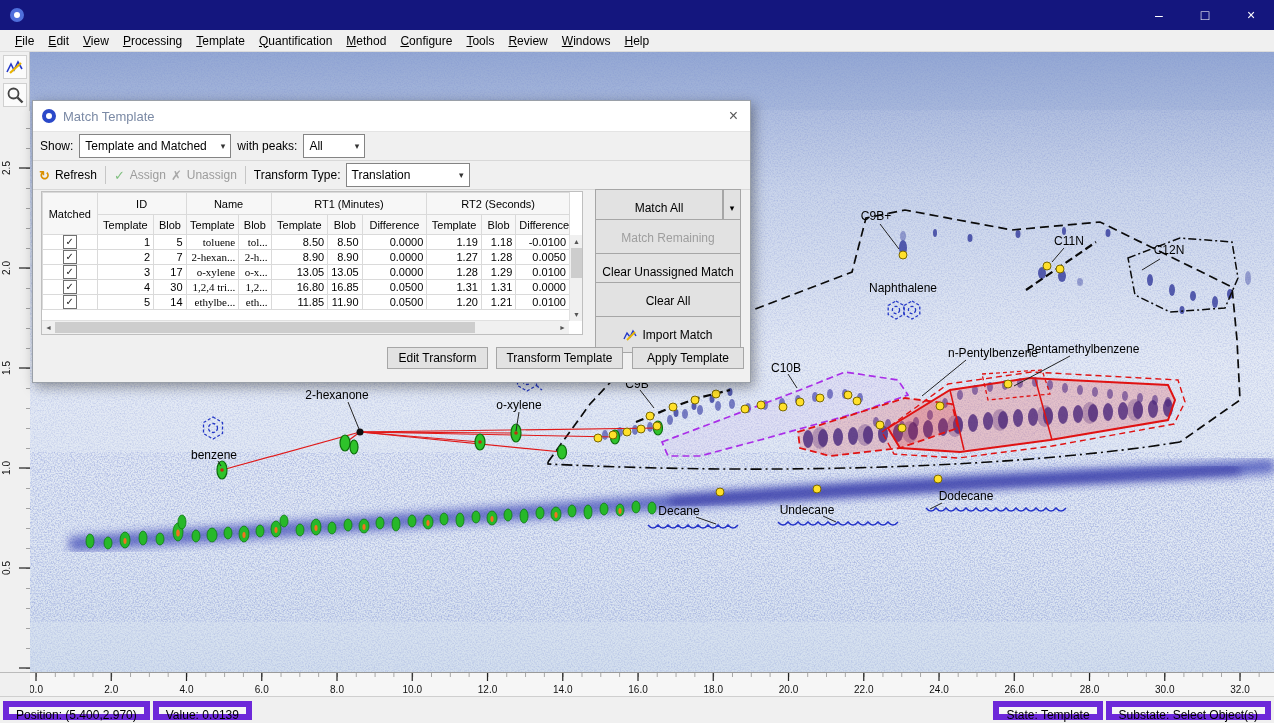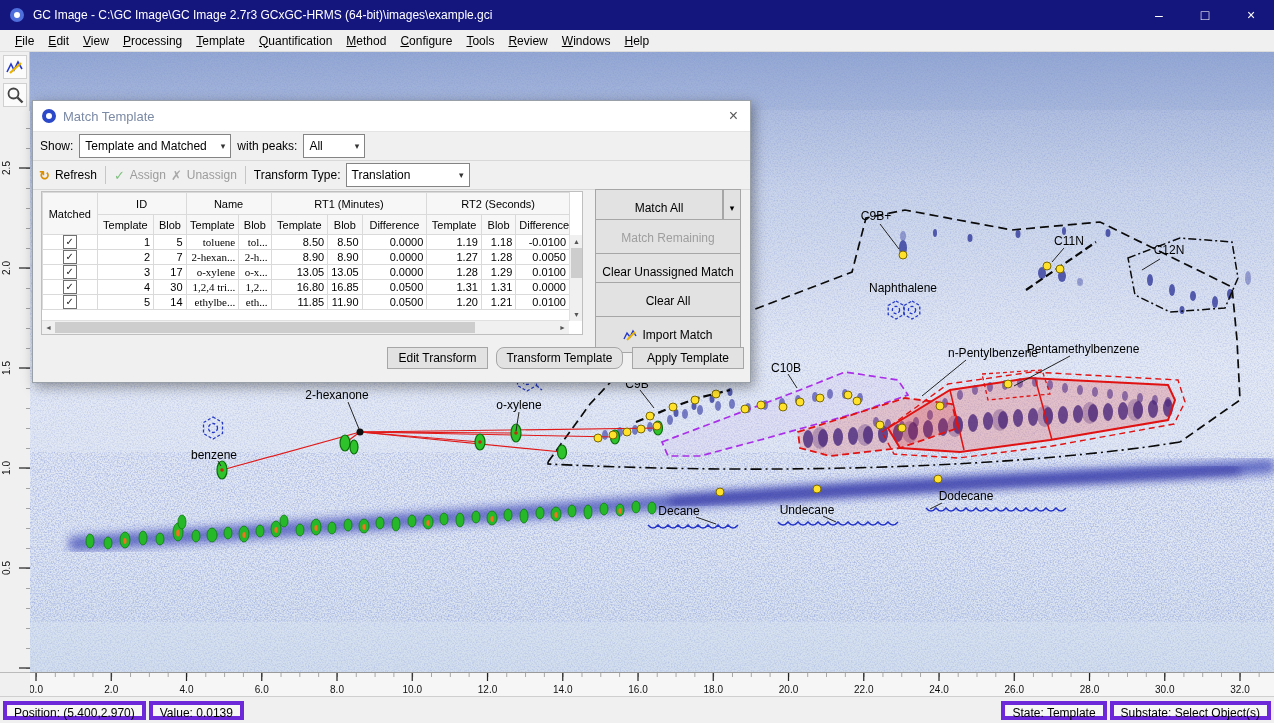--- a/index.html
+++ b/index.html
@@ -24,21 +24,21 @@
   .rail-icons{height:56px;display:flex;flex-direction:column;align-items:center;padding-top:3px;gap:4px;}
   .rail-btn{width:24px;height:24px;border:1px solid #d0d0d0;background:#fbfbfb;display:flex;align-items:center;justify-content:center;box-sizing:border-box;}
   .plot-area{position:absolute;left:30px;top:0;width:1244px;height:620px;}
   .bottom-ruler{position:absolute;left:30px;top:620px;width:1244px;height:24px;background:#f6f6f6;border-top:1px solid #9a9a9a;box-sizing:border-box;}
   .ruler-corner{position:absolute;left:0;top:620px;width:30px;height:24px;background:#f0f0f0;border-top:1px solid #bbb;box-sizing:border-box;}
   svg text{font-family:"Liberation Sans",sans-serif;}
   .cmp-label{font-size:12px;fill:#000;}
 
   
   .statusbar{position:absolute;top:696px;left:0;width:100%;height:27px;background:#f0f0f0;border-top:1px solid #cfcfcf;box-sizing:border-box;display:flex;align-items:center;font-size:12px;}
-  .status-cell{border:4px solid #6d28d9;background:#f6f6f6;height:19px;line-height:17px;padding:0 7px;margin-left:3px;box-sizing:border-box;white-space:nowrap;}
+  .status-cell{border:6px solid #6d28d9;background:#f6f6f6;height:19px;line-height:17px;padding:0 7px;margin-left:3px;box-sizing:border-box;white-space:nowrap;}
   .status-spacer{flex:1;}
 
   
   .dialog{position:absolute;left:32px;top:48px;width:719px;height:283px;background:#f0f0f0;border:1px solid #9aa0a8;box-shadow:3px 4px 12px rgba(0,0,0,.38);z-index:20;box-sizing:border-box;}
   .dlg-title{height:30px;background:#fff;border-bottom:1px solid #e4e4e4;display:flex;align-items:center;}
   .dlg-icon{width:14px;height:14px;margin-left:9px;border:4px solid #2b49c9;border-radius:50%;box-sizing:border-box;background:#fff;}
   .dlg-title-text{color:#7b8aa5;font-size:13px;margin-left:7px;}
   .dlg-close{margin-left:auto;margin-right:12px;color:#5a5a5a;font-size:16px;line-height:16px;}
   .dlg-row1{height:28px;display:flex;align-items:center;font-size:12px;padding-left:7px;border-bottom:1px solid #d8d8d8;gap:6px;}
   .combo{background:#fff;border:1px solid #848484;height:24px;display:flex;align-items:center;font-size:12px;padding:0 2px 0 5px;box-sizing:border-box;}
@@ -66,31 +66,30 @@
   .side-btns{position:absolute;left:562px;top:88px;width:148px;height:146px;}
   .btn{background:#e2e2e2;border:1px solid #a6a6a6;font-size:12px;color:#000;display:flex;align-items:center;justify-content:center;box-sizing:border-box;position:absolute;height:37px;}
   .btn.disabled{color:#9e9e9e;}
   .b-matchall{left:0;top:0;width:128px;}
   .b-matchall-drop{left:128px;top:0;width:18px;font-size:9px;}
   .b-matchrem{left:0;top:30px;width:146px;}
   .b-clearun{left:0;top:64px;width:146px;}
   .b-clearall{left:0;top:93px;width:146px;}
   .b-import{left:0;top:127px;width:146px;gap:5px;align-items:center;}
   .b-edit{left:354px;top:246px;width:101px;height:22px;}
-  .b-transform{left:463px;top:246px;width:127px;height:22px;border-radius:8px;}
+  .b-transform{left:463px;top:246px;width:127px;height:22px;}
   .b-apply{left:599px;top:246px;width:112px;height:22px;}
 </style>
 </head>
 <body>
 
 <div class="window">
 
   <div class="titlebar">
     <div class="app-icon"></div>
-    <div class="title-text">GC Image - C:\GC Image\GC Image 2.7r3 GCxGC-HRMS (64-bit)\images\example.gci</div>
     <div class="win-btns">
       <div class="win-btn">–</div>
       <div class="win-btn">□</div>
       <div class="win-btn close">×</div>
     </div>
   </div>
 
   <div class="menubar">
     <span class="menu-item">File</span>
     <span class="menu-item">Edit</span>

